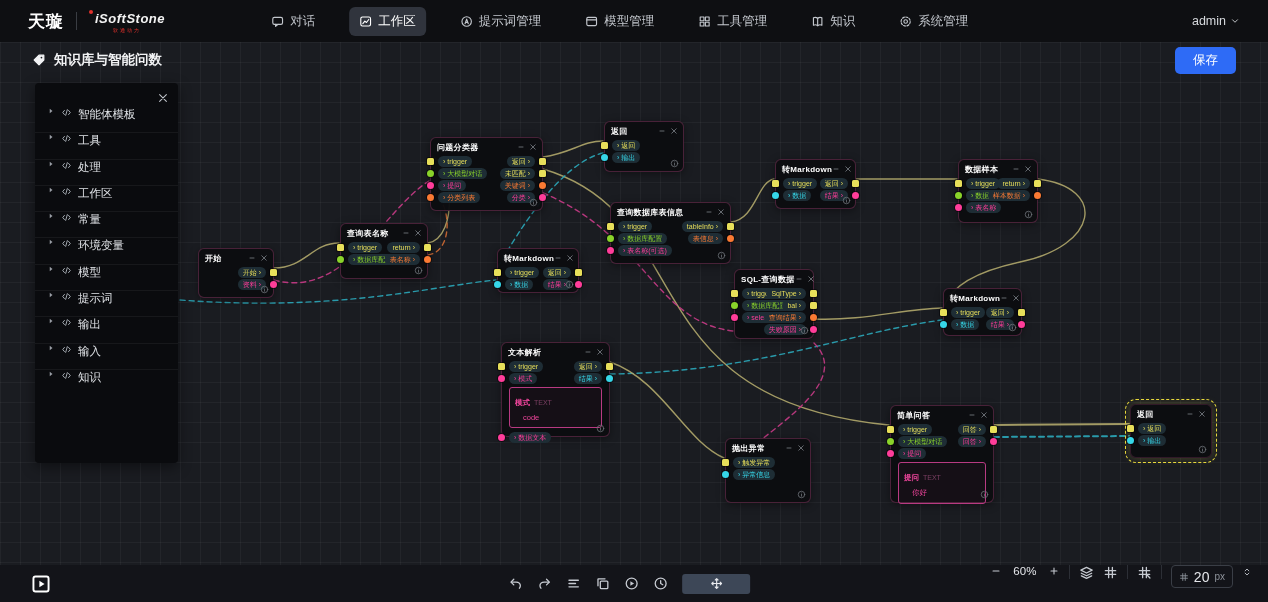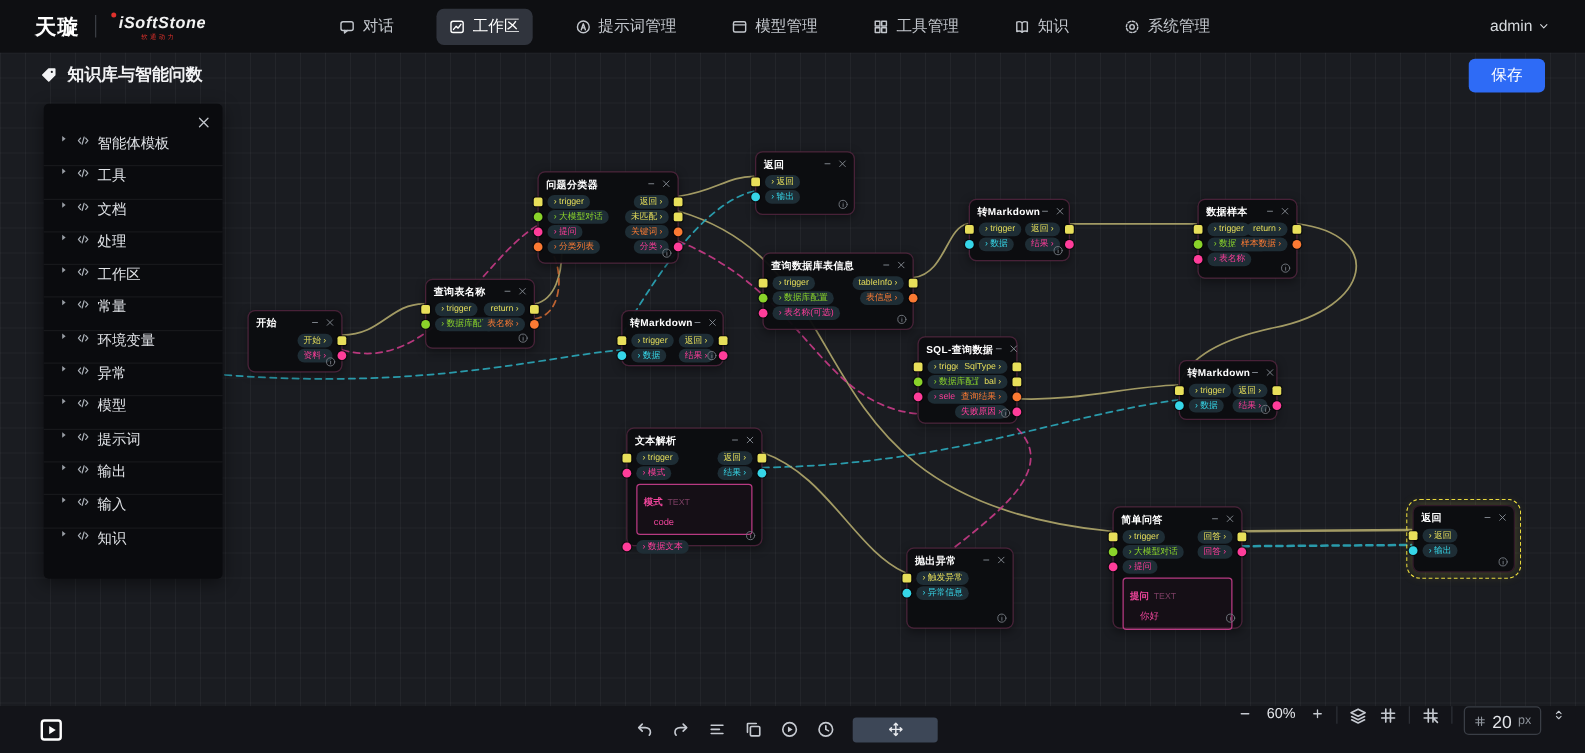--- a/index.html
+++ b/index.html
@@ -920,86 +920,60 @@
         <span class="side-caret ic">
           <svg viewBox="0 0 16 16" fill="none" stroke="currentColor" stroke-width="1.4" stroke-linecap="round" stroke-linejoin="round">
             <path d="M5.5 3.5 L11 8 L5.5 12.5 Z" fill="currentColor" stroke="none"></path>
           </svg>
         </span>
         <span class="side-code ic">
           <svg viewBox="0 0 16 16" fill="none" stroke="currentColor" stroke-width="1.4" stroke-linecap="round" stroke-linejoin="round">
             <path d="M5 5 L2.5 8 L5 11 M11 5 L13.5 8 L11 11 M9.2 3.8 L6.8 12.2"></path>
           </svg>
         </span>
-        <span>文档</span>
+        <span>处理</span>
       </div>
       <div class="side-item">
         <span class="side-caret ic">
           <svg viewBox="0 0 16 16" fill="none" stroke="currentColor" stroke-width="1.4" stroke-linecap="round" stroke-linejoin="round">
             <path d="M5.5 3.5 L11 8 L5.5 12.5 Z" fill="currentColor" stroke="none"></path>
           </svg>
         </span>
         <span class="side-code ic">
           <svg viewBox="0 0 16 16" fill="none" stroke="currentColor" stroke-width="1.4" stroke-linecap="round" stroke-linejoin="round">
             <path d="M5 5 L2.5 8 L5 11 M11 5 L13.5 8 L11 11 M9.2 3.8 L6.8 12.2"></path>
           </svg>
         </span>
-        <span>处理</span>
+        <span>工作区</span>
       </div>
       <div class="side-item">
         <span class="side-caret ic">
           <svg viewBox="0 0 16 16" fill="none" stroke="currentColor" stroke-width="1.4" stroke-linecap="round" stroke-linejoin="round">
             <path d="M5.5 3.5 L11 8 L5.5 12.5 Z" fill="currentColor" stroke="none"></path>
           </svg>
         </span>
         <span class="side-code ic">
           <svg viewBox="0 0 16 16" fill="none" stroke="currentColor" stroke-width="1.4" stroke-linecap="round" stroke-linejoin="round">
             <path d="M5 5 L2.5 8 L5 11 M11 5 L13.5 8 L11 11 M9.2 3.8 L6.8 12.2"></path>
           </svg>
         </span>
-        <span>工作区</span>
+        <span>常量</span>
       </div>
       <div class="side-item">
         <span class="side-caret ic">
           <svg viewBox="0 0 16 16" fill="none" stroke="currentColor" stroke-width="1.4" stroke-linecap="round" stroke-linejoin="round">
             <path d="M5.5 3.5 L11 8 L5.5 12.5 Z" fill="currentColor" stroke="none"></path>
           </svg>
         </span>
         <span class="side-code ic">
           <svg viewBox="0 0 16 16" fill="none" stroke="currentColor" stroke-width="1.4" stroke-linecap="round" stroke-linejoin="round">
             <path d="M5 5 L2.5 8 L5 11 M11 5 L13.5 8 L11 11 M9.2 3.8 L6.8 12.2"></path>
           </svg>
         </span>
-        <span>常量</span>
-      </div>
-      <div class="side-item">
-        <span class="side-caret ic">
-          <svg viewBox="0 0 16 16" fill="none" stroke="currentColor" stroke-width="1.4" stroke-linecap="round" stroke-linejoin="round">
-            <path d="M5.5 3.5 L11 8 L5.5 12.5 Z" fill="currentColor" stroke="none"></path>
-          </svg>
-        </span>
-        <span class="side-code ic">
-          <svg viewBox="0 0 16 16" fill="none" stroke="currentColor" stroke-width="1.4" stroke-linecap="round" stroke-linejoin="round">
-            <path d="M5 5 L2.5 8 L5 11 M11 5 L13.5 8 L11 11 M9.2 3.8 L6.8 12.2"></path>
-          </svg>
-        </span>
         <span>环境变量</span>
-      </div>
-      <div class="side-item">
-        <span class="side-caret ic">
-          <svg viewBox="0 0 16 16" fill="none" stroke="currentColor" stroke-width="1.4" stroke-linecap="round" stroke-linejoin="round">
-            <path d="M5.5 3.5 L11 8 L5.5 12.5 Z" fill="currentColor" stroke="none"></path>
-          </svg>
-        </span>
-        <span class="side-code ic">
-          <svg viewBox="0 0 16 16" fill="none" stroke="currentColor" stroke-width="1.4" stroke-linecap="round" stroke-linejoin="round">
-            <path d="M5 5 L2.5 8 L5 11 M11 5 L13.5 8 L11 11 M9.2 3.8 L6.8 12.2"></path>
-          </svg>
-        </span>
-        <span>异常</span>
       </div>
       <div class="side-item">
         <span class="side-caret ic">
           <svg viewBox="0 0 16 16" fill="none" stroke="currentColor" stroke-width="1.4" stroke-linecap="round" stroke-linejoin="round">
             <path d="M5.5 3.5 L11 8 L5.5 12.5 Z" fill="currentColor" stroke="none"></path>
           </svg>
         </span>
         <span class="side-code ic">
           <svg viewBox="0 0 16 16" fill="none" stroke="currentColor" stroke-width="1.4" stroke-linecap="round" stroke-linejoin="round">
             <path d="M5 5 L2.5 8 L5 11 M11 5 L13.5 8 L11 11 M9.2 3.8 L6.8 12.2"></path>

